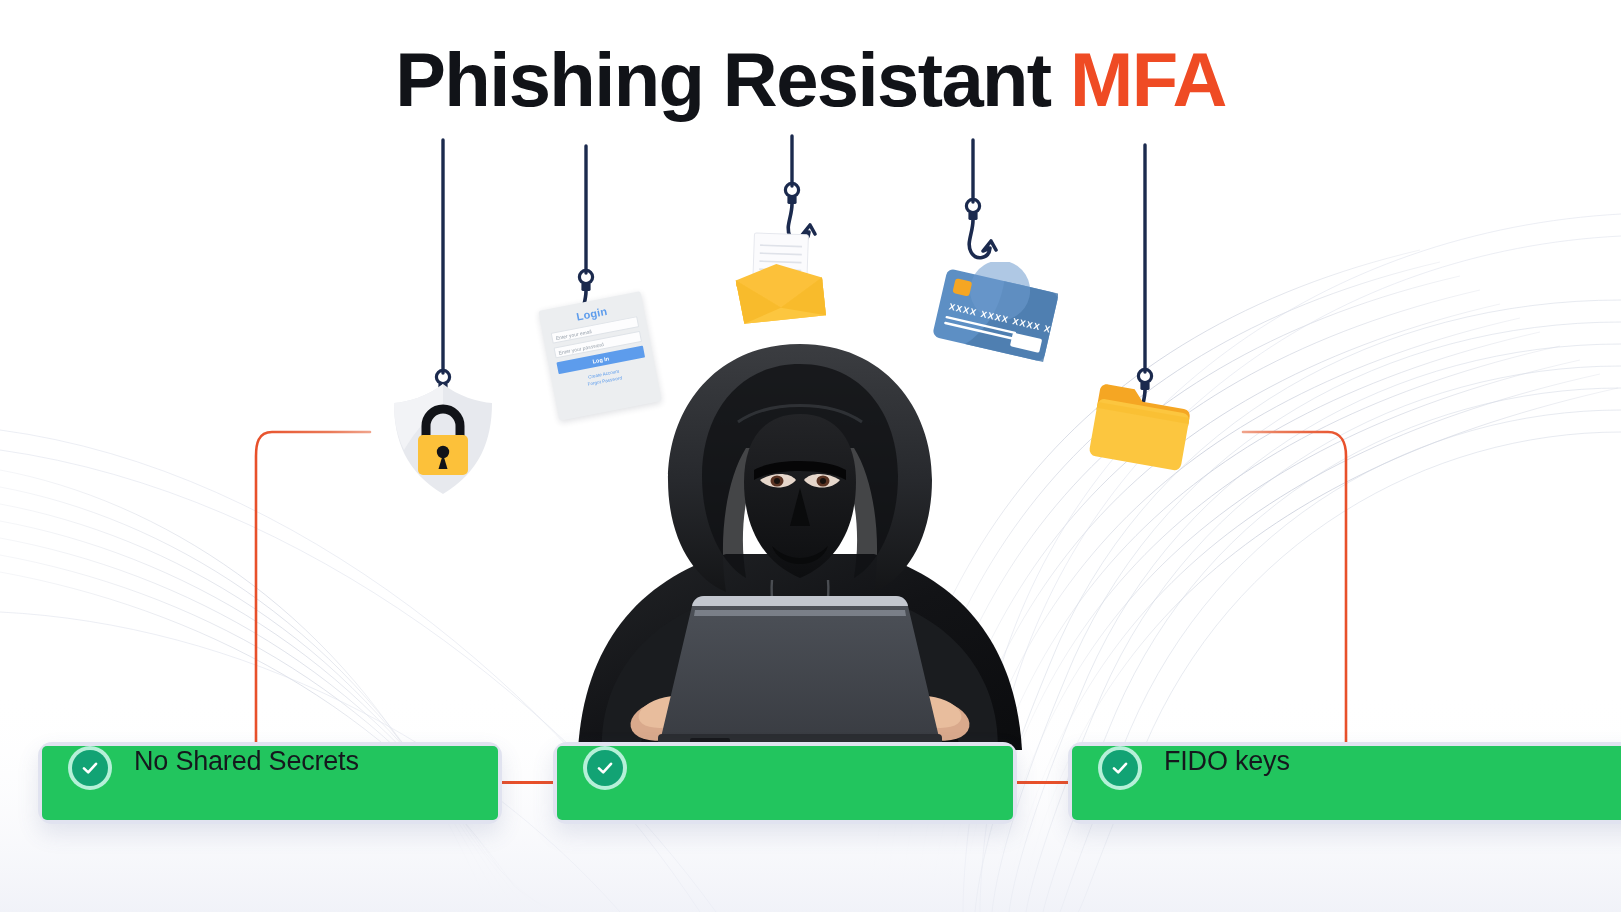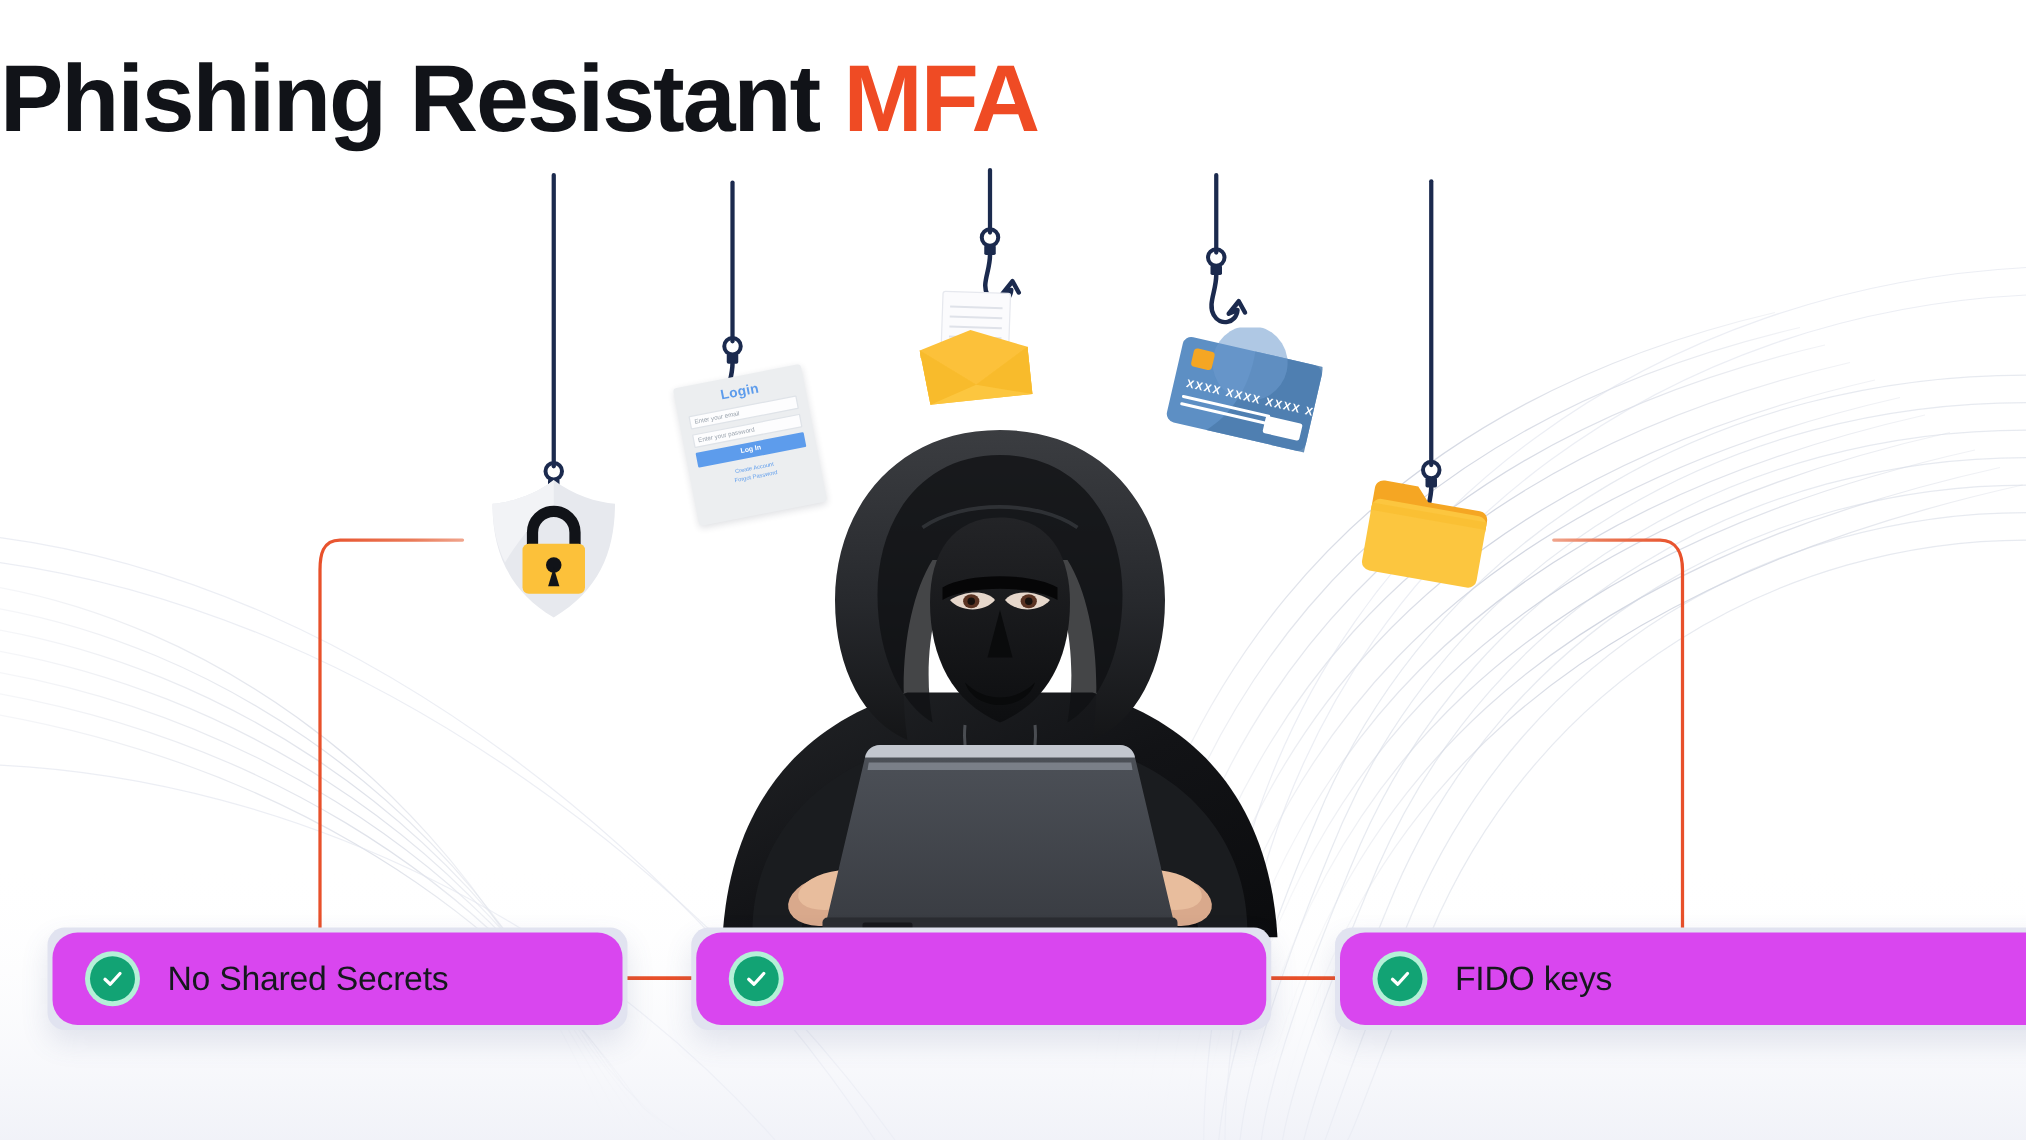--- a/index.html
+++ b/index.html
@@ -17,20 +17,21 @@
     overflow: hidden;
   }
 
   
   #bg-mesh { position:absolute; inset:0; width:1621px; height:912px; pointer-events:none; }
 
   
   #title {
     position: absolute;
     left: 0; right: 0; top: 42px;
+    text-align: center;
     font-size: 76px;
     font-weight: 800;
     letter-spacing: -1.6px;
     line-height: 1;
     color: #111318;
     white-space: nowrap;
     font-family: "Liberation Sans", sans-serif;
   }
   #title .accent { color: #ef4b24; }
 
@@ -90,23 +91,23 @@
     position: absolute;
     bottom: 88px;
     height: 82px;
     border-radius: 14px;
     background: #e1e3f0;
     padding: 4px;
     box-shadow: 0 10px 22px rgba(80,90,140,.14);
   }
   .feature-card > .inner {
     width: 100%; height: 100%;
-    background: #d946ef;
-    border-radius: 20px;
-    display: flex; align-items: center;
+    background: #22c55e;
+    border-radius: 5px;
+    display: flex; 
     padding-left: 26px;
     gap: 22px;
   }
   .check-wrap {
     width: 44px; height: 44px; flex: 0 0 44px;
     border-radius: 50%;
     background: #b5f0d8;
     display:flex; align-items:center; justify-content:center;
   }
   .check-dot {

